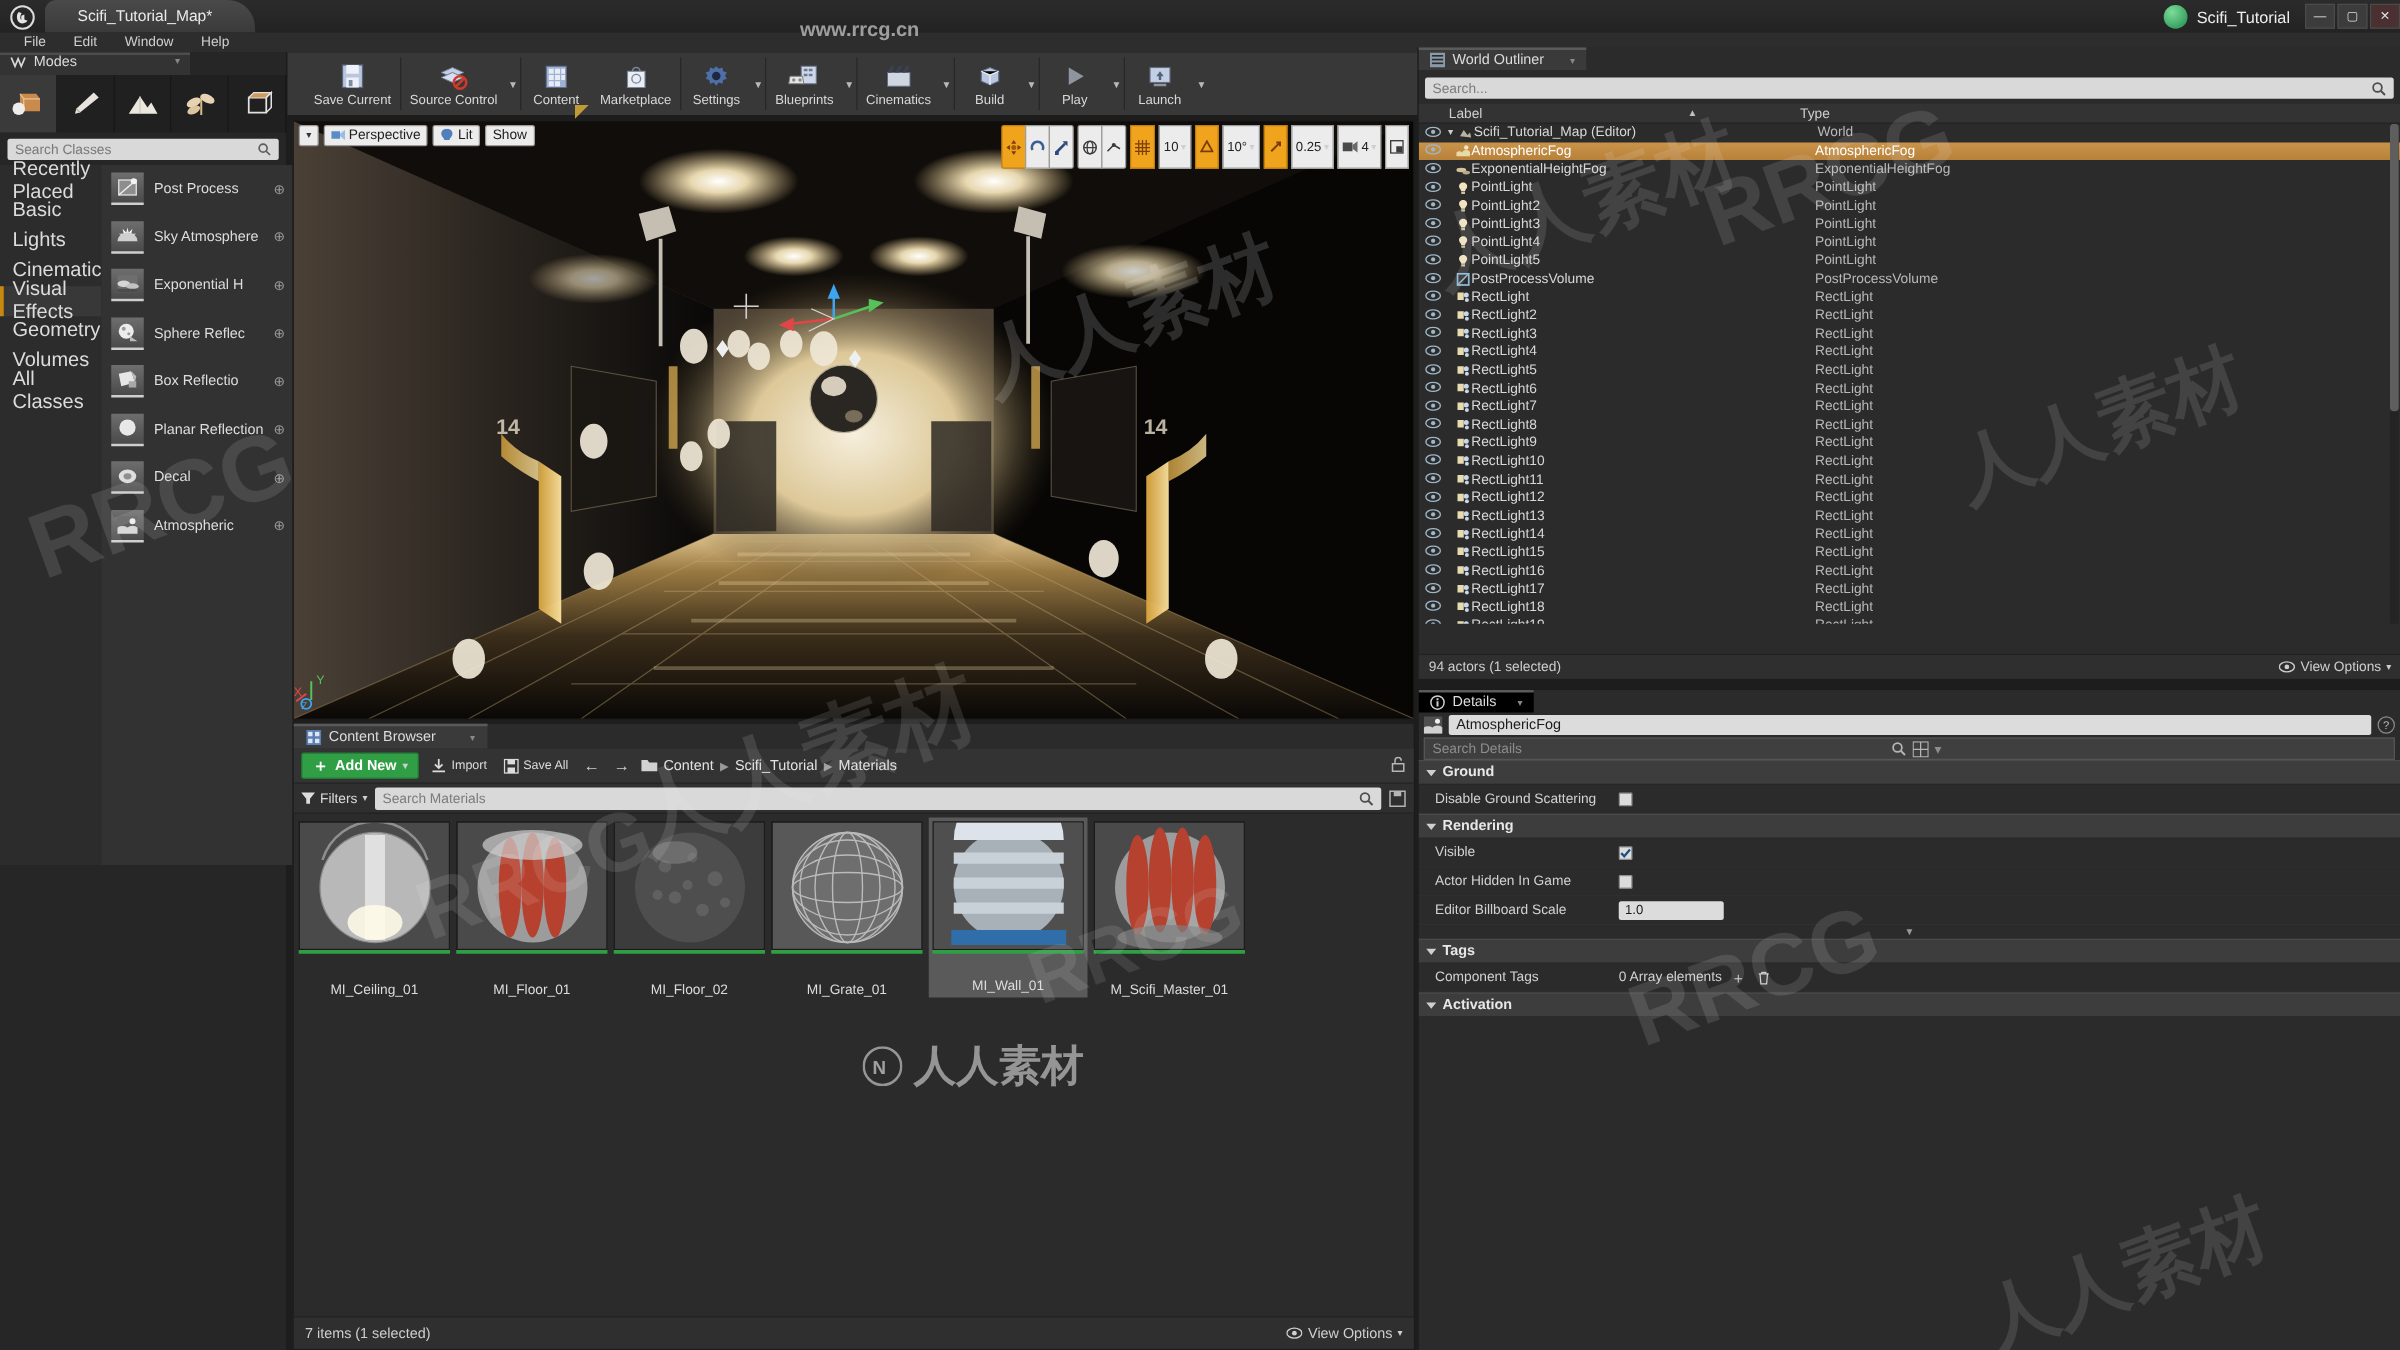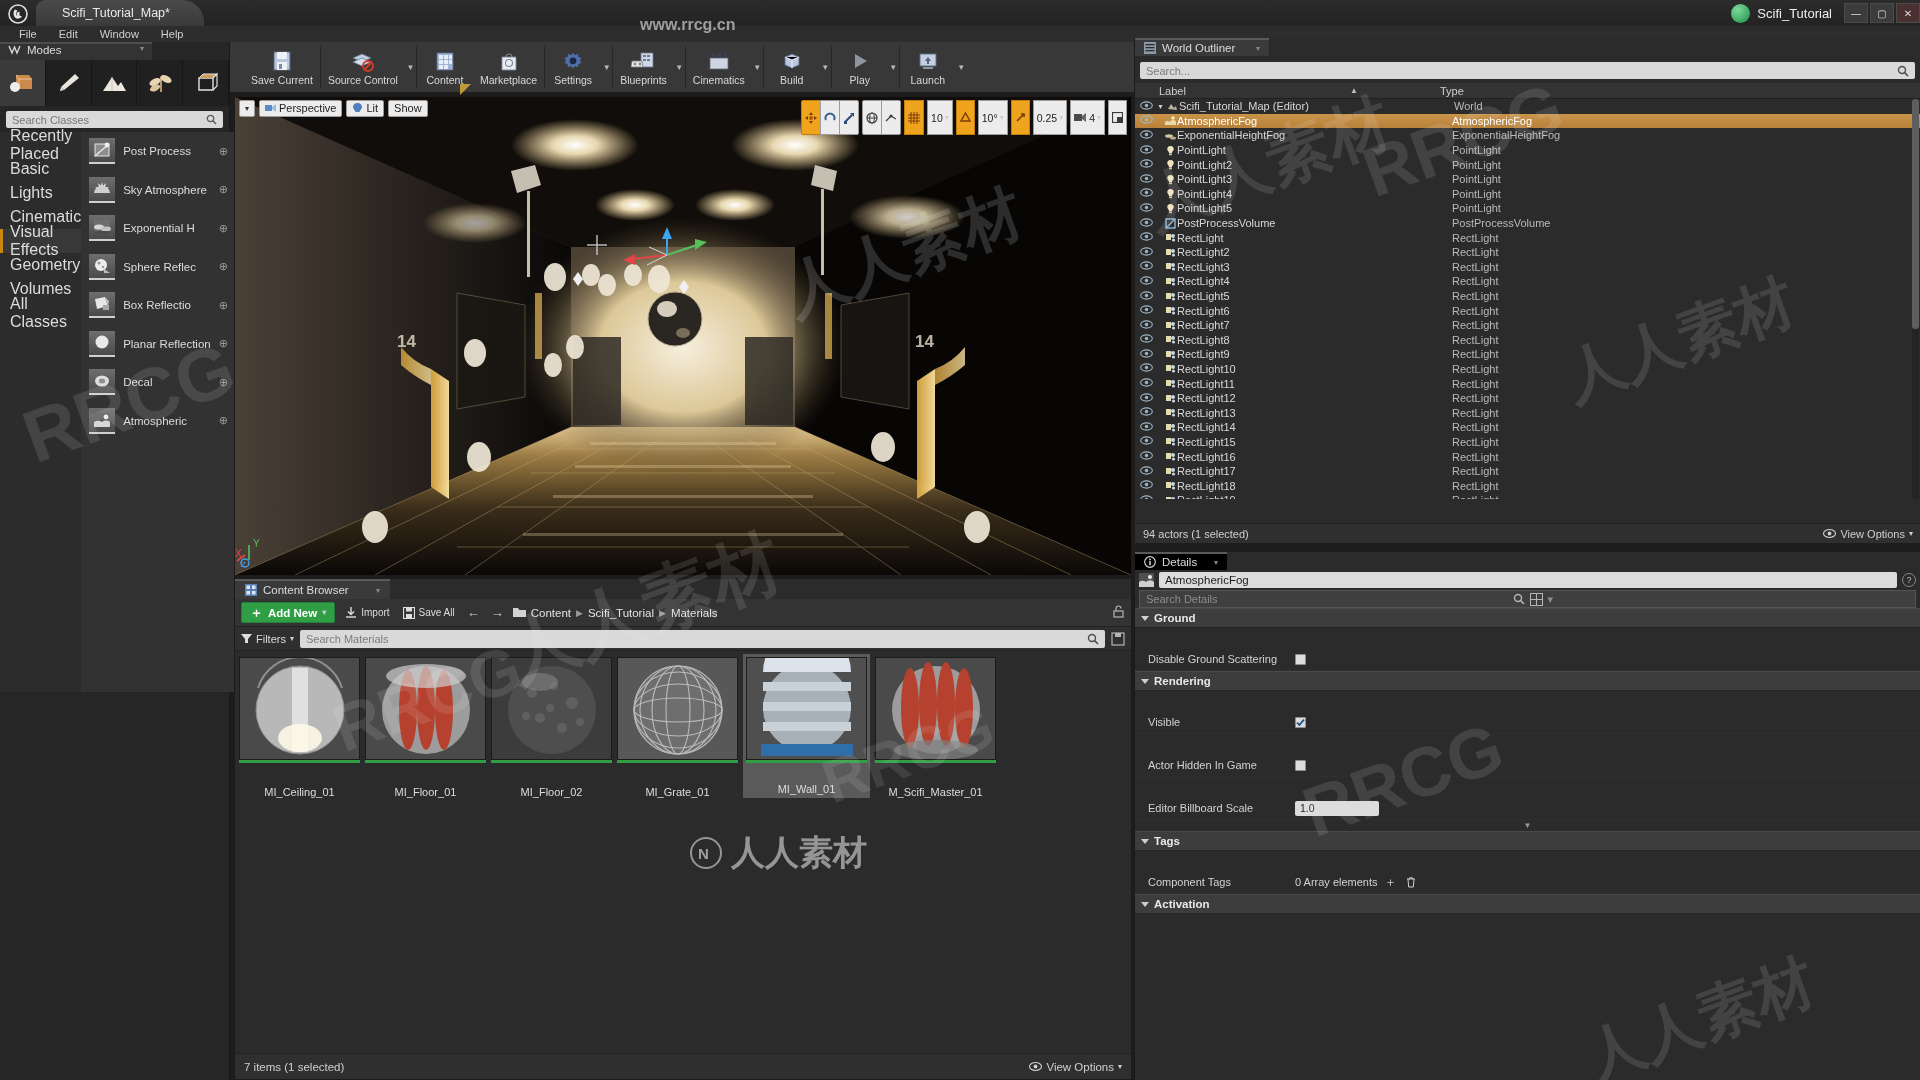--- a/index.html
+++ b/index.html
@@ -163,21 +163,21 @@
     display:flex; align-items:center; padding:0 6px; font-size:11.5px; color:#1c1c1c; }
   .det-name .q{ width:14px; height:14px; border-radius:50%; border:1px solid #8a8a8a;
     font-size:9px; color:#bbb; display:flex; align-items:center; justify-content:center; }
   .det-search{ height:18px; margin:0 4px 0 4px; background:#3f3f3f; border:1px solid #555;
     display:flex; align-items:center; padding:0 6px; gap:5px; }
   .det-search span{ font-size:11px; color:#8d8d8d; flex:1; }
   .grp{ height:20px; background:#3d3d3d; display:flex; align-items:center; gap:5px;
     padding-left:6px; font-size:11.5px; font-weight:bold; color:#e8e8e8;
     border-top:1px solid #4a4a4a; border-bottom:1px solid #262626; }
   .prow{ height:23px; display:flex; align-items:center; font-size:11px; color:#d2d2d2;
-    border-bottom:1px solid #2f2f2f;margin-top:20px; }
+    border-bottom:1px solid #2f2f2f; }
   .prow .pl{ width:145px; padding-left:13px; }
   .prow .pv{ flex:1; padding-left:15px; display:flex; align-items:center; gap:6px; }
   .chk{ width:11px; height:11px; background:#dcdcdc; border:1px solid #8f8f8f; border-radius:1px;
     display:flex; align-items:center; justify-content:center; font-size:9px; color:#111; }
   .numf{ width:84px; height:15px; background:#dcdcdc; border-radius:2px; font-size:10.5px;
     color:#1c1c1c; display:flex; align-items:center; padding:0 5px; }
   .expander{ height:11px; display:flex; align-items:center; justify-content:center;
     color:#9a9a9a; font-size:8px; }
   .tagbtn{ width:14px; height:14px; display:flex; align-items:center; justify-content:center;
     font-size:12px; color:#cfcfcf; }

